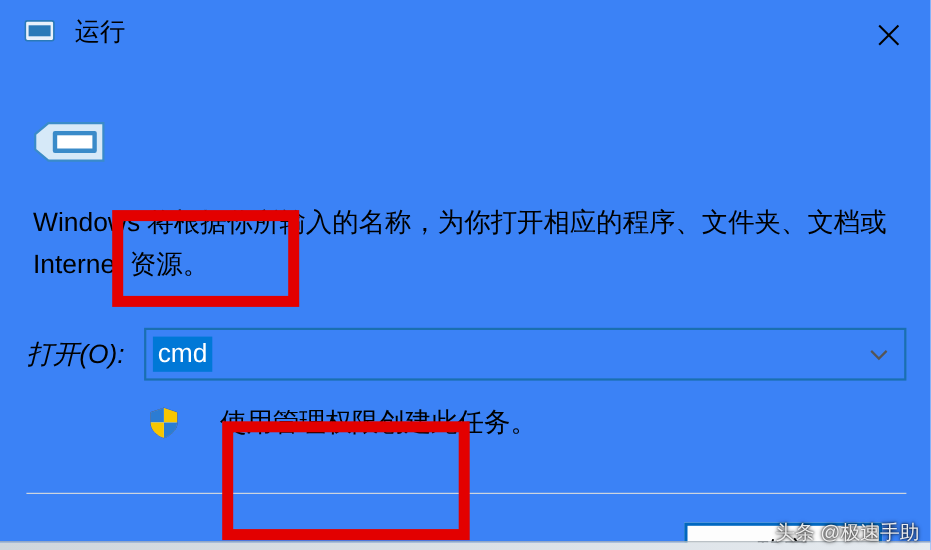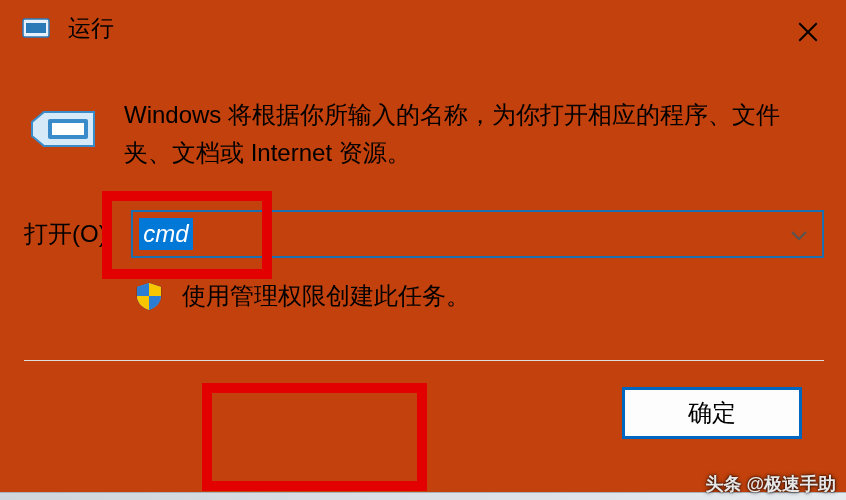--- a/index.html
+++ b/index.html
@@ -7,21 +7,21 @@
     font-family: "Microsoft YaHei", "Segoe UI", sans-serif;
     background: #fff;
     width: 846px;
     height: 500px;
     position: relative;
     overflow: hidden;
   }
   .window {
     width: 846px;
     height: 500px;
-    background: #c2410c;
+    background: #3b82f6;
     position: relative;
   }
   .titlebar {
     height: 56px;
     display: flex;
     align-items: center;
     padding: 0 12px 0 22px;
     position: relative;
   }
   .title-icon {
@@ -51,20 +51,21 @@
   }
   .content {
     padding: 40px 22px 0 24px;
   }
   .desc-row {
     display: flex;
     align-items: flex-start;
     gap: 26px;
     margin-bottom: 38px;
     padding-left: 6px;
+    flex-direction: column;
   }
   .big-icon {
     width: 68px;
     height: 56px;
     flex-shrink: 0;
     margin-top: 6px;
   }
   .desc-text {
     font-size: 24px;
     line-height: 38px;
@@ -73,50 +74,50 @@
   .open-row {
     display: flex;
     align-items: center;
     gap: 18px;
     margin-bottom: 22px;
   }
   .open-label {
     font-size: 24px;
     color: #000;
     white-space: nowrap;
+    font-style: italic;
   }
   .combo {
     flex: 1;
     height: 48px;
     border: 2px solid #1a6fb0;
     display: flex;
     align-items: center;
     position: relative;
     padding: 4px 48px 4px 6px;
-    font-style: italic;
   }
   .combo-input-highlight {
     background: #0078d7;
     color: #fff;
     font-size: 24px;
     padding: 2px 4px;
     font-family: "Microsoft YaHei", sans-serif;
   }
   .combo-chevron {
     position: absolute;
     right: 14px;
     top: 50%;
     transform: translateY(-50%);
     width: 18px;
     height: 12px;
   }
   .admin-row {
     display: flex;
     align-items: center;
-    gap: 18px;
+    gap: 36px;
     padding-left: 110px;
     margin-bottom: 48px;
   }
   .shield-icon { width: 30px; height: 30px; }
   .admin-text { font-size: 24px; color: #000; }
   .separator {
     border-top: 1px solid #ddd;
     margin: 0 0 26px 0;
   }
   .button-row {
@@ -154,21 +155,21 @@
   .redbox.ok-box {
     left: 202px; top: 383px; width: 225px; height: 108px;
   }
   .watermark {
     position: absolute;
     right: 10px;
     bottom: 4px;
     font-size: 18px;
     color: rgba(255,255,255,0.9);
     text-shadow: 0 0 4px rgba(0,0,0,0.7), 0 0 2px #000;
-    font-weight: 700;
+    font-weight: 400;
   }
   .bottom-strip {
     position: absolute;
     left: 0; right: 0; bottom: 0;
     height: 8px;
     background: linear-gradient(to right, #cfd6dc 0%, #e5eaef 100%);
     border-top: 1px solid #aab2b9;
   }
 </style>
 </head>

